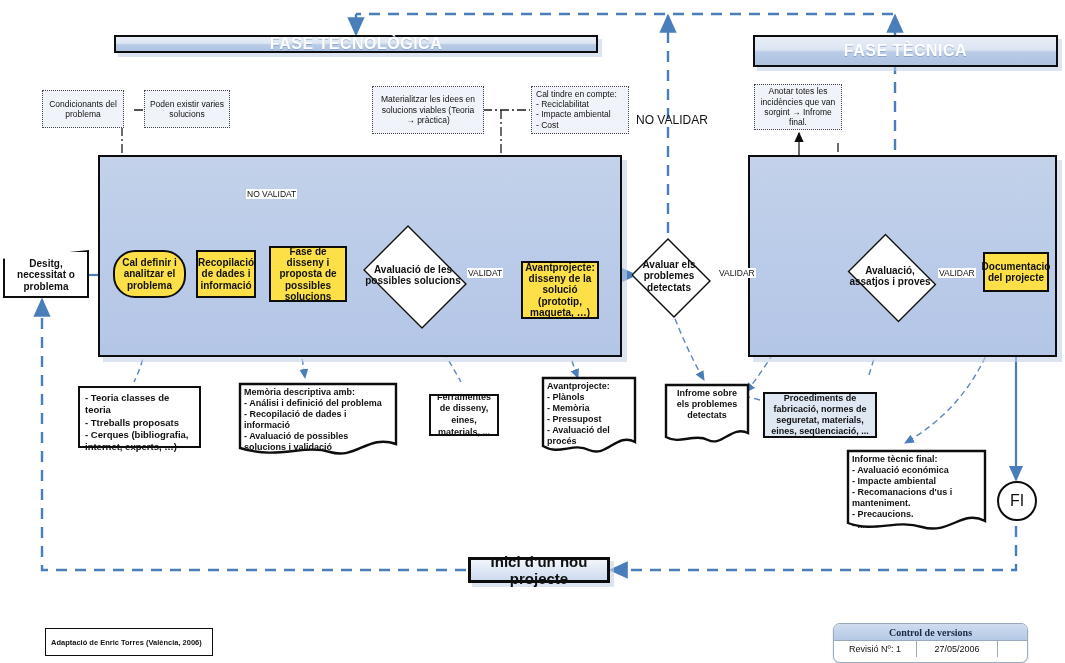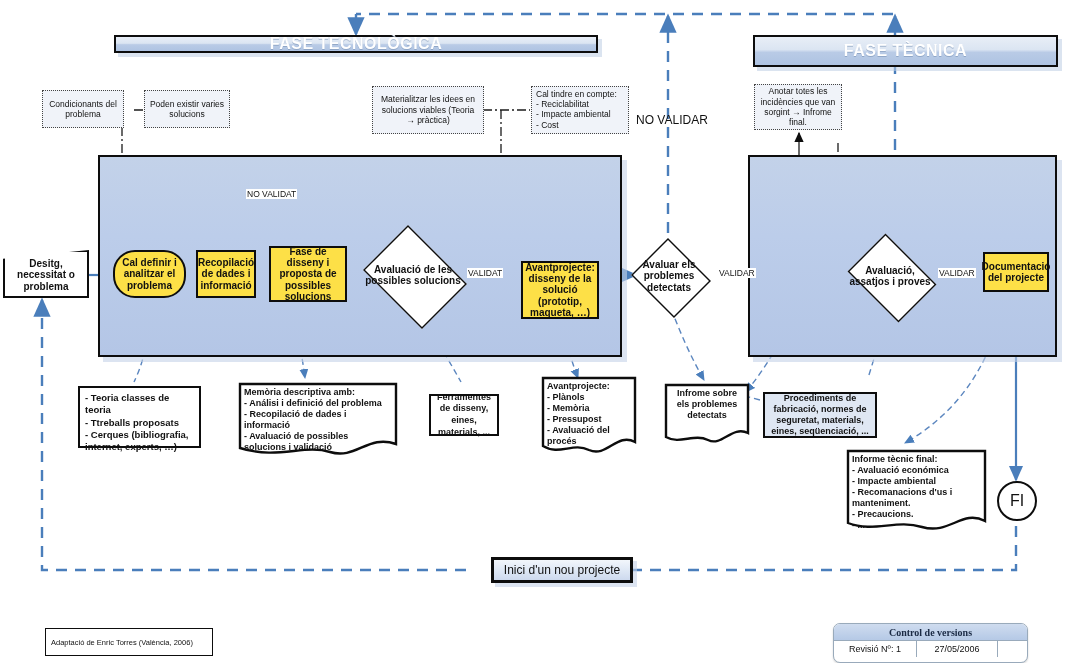--- a/index.html
+++ b/index.html
@@ -135,34 +135,34 @@
     border:2px solid #0d0d0d;
     border-radius:50%;
     background:#ffffff;
     font-size:16px;
     color:#111;
   }
   
   .restart{
     border:3px solid #0d0d0d;
     background:linear-gradient(to bottom,#f2f6fb 0%,#dfe8f5 50%,#cdd9ee 100%);
-    font-size:12px;
-    font-weight:normal;
+    font-size:15px;
+    font-weight:bold;
     box-shadow:4px 4px 0 rgba(196,210,232,.6);
-    margin-left:23px;
   }
   
   .credit{
     border:1px solid #0d0d0d;
     background:#ffffff;
     font-size:7.5px;
     color:#111;
     text-align:left;
     justify-content:flex-start;
     padding:3px 5px;
+    font-weight:bold;
   }
   
   .edge-label{
     position:absolute;
     background:#ffffff;
     font-size:8.5px;
     color:#111;
     padding:0 1px;
     white-space:nowrap;
     z-index:6;

